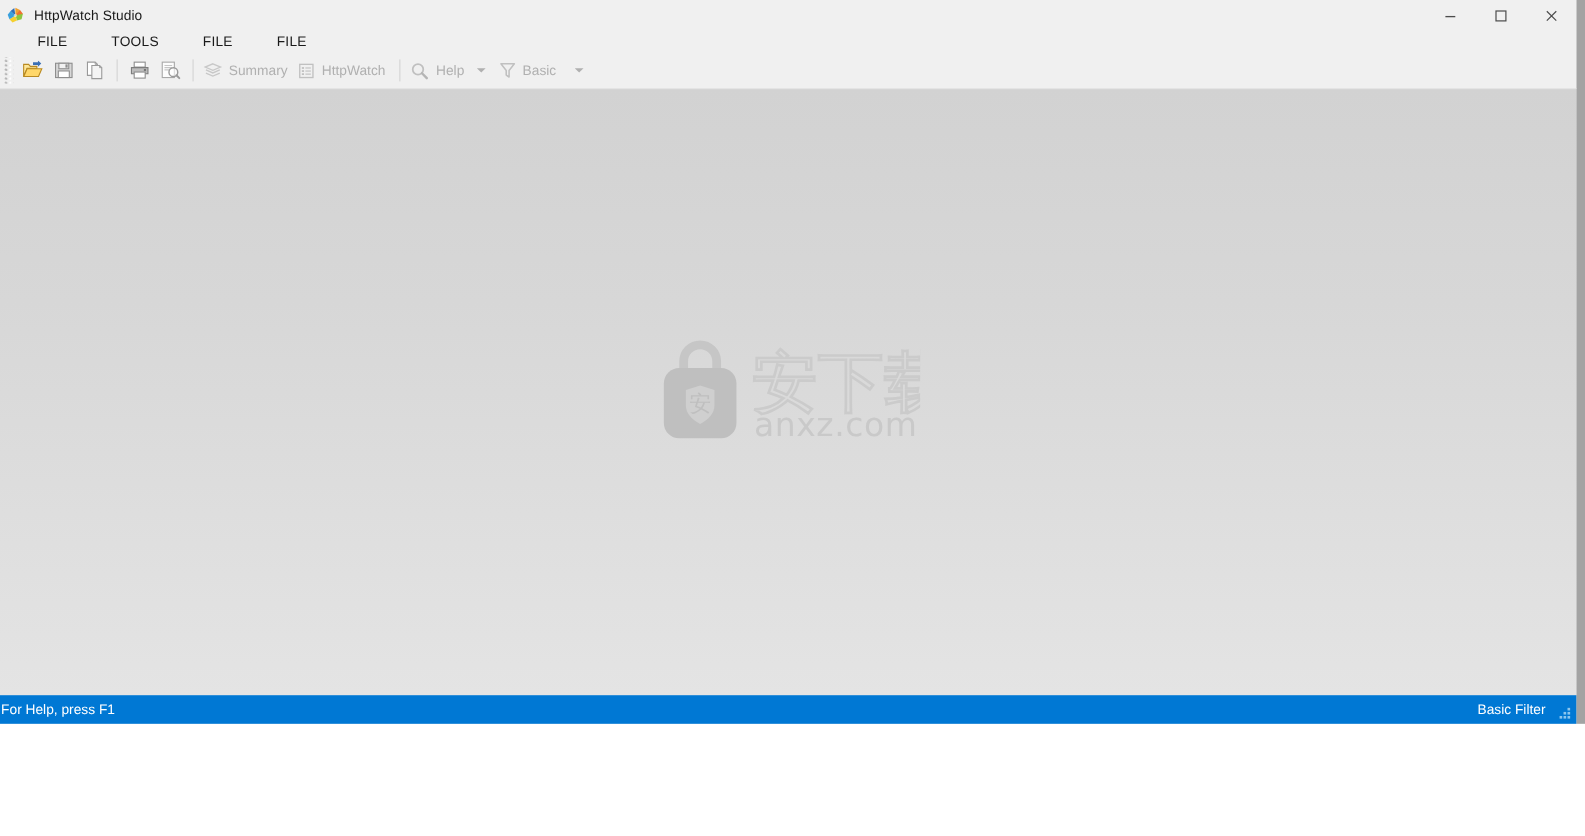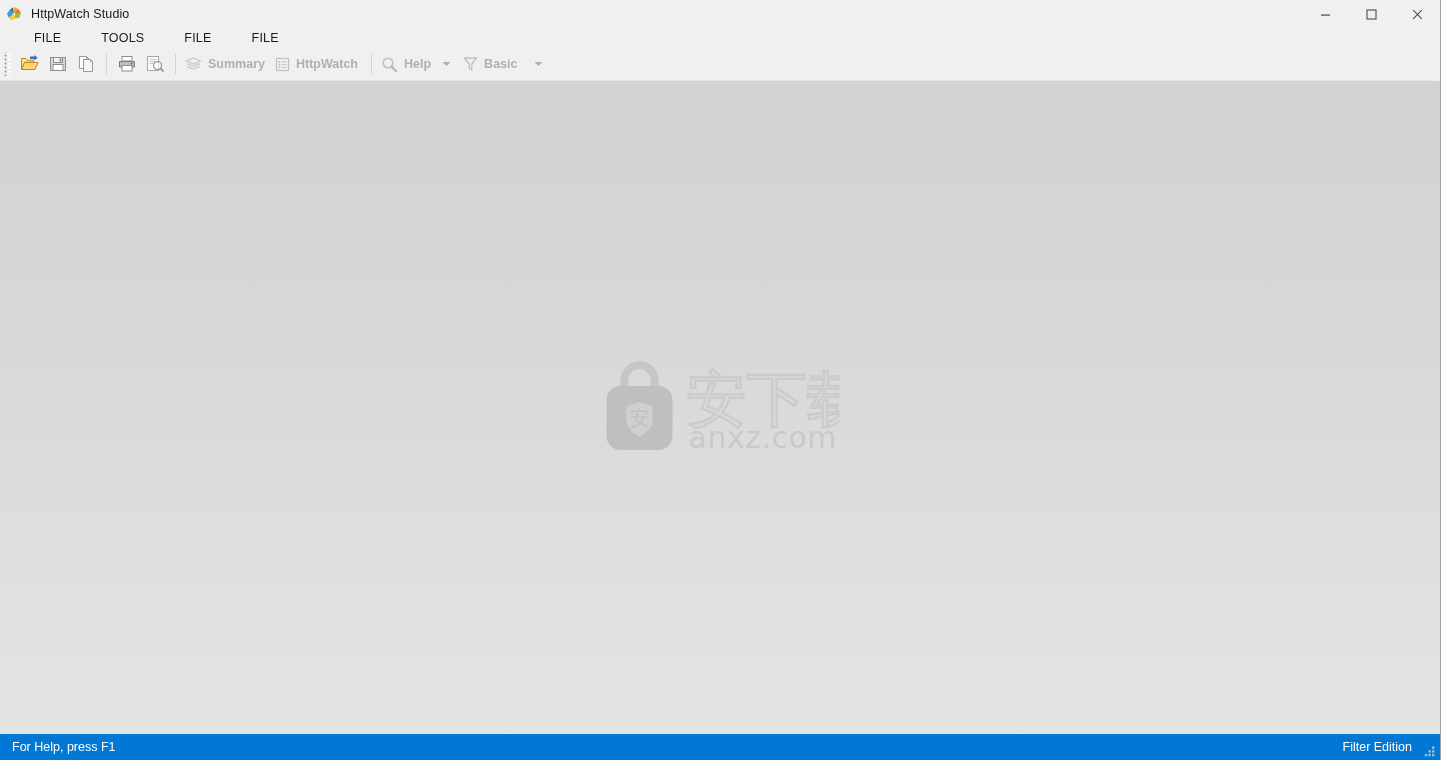--- a/index.html
+++ b/index.html
@@ -11,24 +11,24 @@
     width: 1441px;
     height: 760px;
     overflow: hidden;
     font-family: "Liberation Sans", sans-serif;
     -webkit-font-smoothing: antialiased;
   }
 
   .app-window {
     position: relative;
     width: 1441px;
-    height: 760px;
+    height: 658px;
     background: #f0f0f0;
     box-sizing: border-box;
-    border-right: 1px solid #a3a3a3;
+    border-right: 8px solid #a3a3a3;
     display: flex;
     flex-direction: column;
   }
 
   
   .title-bar {
     position: relative;
     height: 28px;
     flex: 0 0 28px;
     background: #f0f0f0;
@@ -89,21 +89,20 @@
   }
 
   
   .toolbar-wrap {
     flex: 0 0 33px;
     height: 33px;
     background: #f0f0f0;
     display: flex;
     align-items: stretch;
     position: relative;
-    font-weight: bold;
   }
   .toolbar {
     width: 1433px;
     height: 33px;
     background: #f0f0f0;
     display: flex;
     align-items: center;
     box-sizing: border-box;
     border-bottom: 1px solid #e4e4e4;
   }
@@ -181,21 +180,21 @@
     height: 26px;
     background: #0078d4;
     display: flex;
     align-items: center;
     position: relative;
     box-sizing: border-box;
   }
   .status-left {
     font-size: 12.5px;
     color: #ffffff;
-    padding-left: 12px;
+    padding-left: 1px;
     white-space: nowrap;
   }
   .status-right {
     position: absolute;
     right: 28px;
     font-size: 12.5px;
     color: #ffffff;
     white-space: nowrap;
   }
   .resize-grip {
@@ -380,21 +379,21 @@
         <svg width="155" height="92" viewBox="0 0 155 92">
           <text x="2" y="58" font-family="'DejaVu Sans', sans-serif" font-size="60" fill="none" stroke="#cbcbcb" stroke-width="2.4">安下载</text>
           <text x="4" y="86" font-family="'DejaVu Sans', sans-serif" font-size="30" fill="#c9c9c9" letter-spacing="0.5">anxz.com</text>
         </svg>
       </span>
     </div>
   </div>
 
   <div class="status-bar">
     <div class="status-left">For Help, press F1</div>
-    <div class="status-right">Filter Edition</div>
+    <div class="status-right">Basic Filter</div>
     <div class="resize-grip">
       <svg width="13" height="13" viewBox="0 0 13 13">
         <rect x="9" y="1.5" width="2.4" height="2.4" fill="#8cc6ee"></rect>
         <rect x="5.4" y="5.2" width="2.4" height="2.4" fill="#8cc6ee"></rect>
         <rect x="9" y="5.2" width="2.4" height="2.4" fill="#8cc6ee"></rect>
         <rect x="1.8" y="8.9" width="2.4" height="2.4" fill="#8cc6ee"></rect>
         <rect x="5.4" y="8.9" width="2.4" height="2.4" fill="#8cc6ee"></rect>
         <rect x="9" y="8.9" width="2.4" height="2.4" fill="#8cc6ee"></rect>
       </svg>
     </div>

